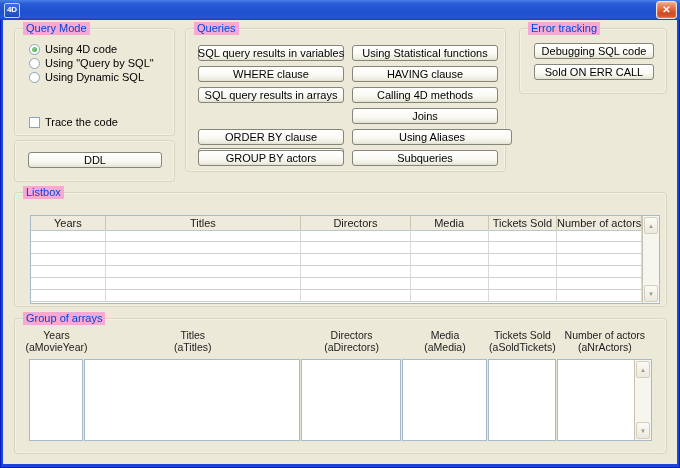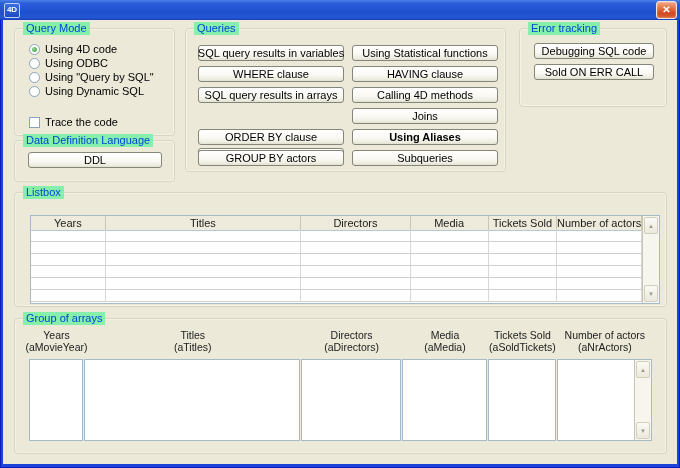--- a/index.html
+++ b/index.html
@@ -31,21 +31,21 @@
   
   .client{
     position:absolute;left:3px;right:3px;top:20px;bottom:4px;
     background:#ece9d8;
   }
   .groupbox{
     position:absolute;border:1px solid #d8d5c0;border-radius:4px;
     box-shadow:inset 0 0 0 1px rgba(255,255,255,.45);box-sizing:border-box;
   }
   .groupbox>.legend{
-    position:absolute;top:-7px;left:8px;background:#86efac;padding:0 3px;
+    position:absolute;top:-7px;left:8px;background:#f9a8d4;padding:0 3px;
     color:#0046d5;font-size:11px;white-space:nowrap;line-height:13px;
   }
   
   .opt-row{display:flex;align-items:center;height:14px;margin:0 0 0 14px;}
   .radio{
     width:11px;height:11px;border-radius:50%;border:1px solid #88a4bc;background:#fff;
     box-sizing:border-box;margin-right:5px;position:relative;flex:0 0 auto;
   }
   .radio.sel::after{
     content:"";position:absolute;left:2px;top:2px;width:5px;height:5px;border-radius:50%;
@@ -114,63 +114,58 @@
 
   <div class="groupbox" style="left:11px;top:8px;width:161px;height:108px;">
     <span class="legend">Query Mode</span>
     <div id="radio-list" style="position:absolute;left:0;top:13px;right:0;">
         <div class="opt-row" style="height: 14px;">
           <span class="radio sel"></span>
           <span class="opt-label">Using 4D code</span>
         </div>
         <div class="opt-row" style="height: 14px;">
           <span class="radio"></span>
-          <span class="opt-label">Using ODBC</span>
-        </div>
-        <div class="opt-row" style="height: 14px;">
-          <span class="radio"></span>
           <span class="opt-label">Using "Query by SQL"</span>
         </div>
         <div class="opt-row" style="height: 14px;">
           <span class="radio"></span>
           <span class="opt-label">Using Dynamic SQL</span>
         </div>
       </div>
     <div class="opt-row" id="trace-row" style="position:absolute;left:0;top:86px;right:0;">
       <span class="checkbox"></span>
       <span class="opt-label">Trace the code</span>
     </div>
   </div>
 
   <div class="groupbox" style="left:11px;top:120px;width:161px;height:42px;">
-    <span class="legend">Data Definition Language</span>
     <button class="xp-btn" style="left:13px;top:11px;width:134px;">DDL</button>
   </div>
 
   <div class="groupbox" style="left:182px;top:8px;width:321px;height:144px;">
     <span class="legend">Queries</span>
     <div id="queries-left">
         <button class="xp-btn" style="left: 12px; top: 16px; width: 146px;">SQL query results in variables</button>
         <button class="xp-btn" style="left: 12px; top: 37px; width: 146px;">WHERE clause</button>
         <button class="xp-btn" style="left: 12px; top: 58px; width: 146px;">SQL query results in arrays</button>
         <button class="xp-btn" style="left: 12px; top: 79px; width: 146px; margin-top: 40px;">Using CAST</button>
         <button class="xp-btn" style="left: 12px; top: 100px; width: 146px;">ORDER BY clause</button>
         <button class="xp-btn" style="left: 12px; top: 121px; width: 146px;">GROUP BY actors</button>
       </div>
     <div id="queries-right">
         <button class="xp-btn" style="left: 166px; top: 16px; width: 146px;">Using Statistical functions</button>
         <button class="xp-btn" style="left: 166px; top: 37px; width: 146px;">HAVING clause</button>
         <button class="xp-btn" style="left: 166px; top: 58px; width: 146px;">Calling 4D methods</button>
         <button class="xp-btn" style="left: 166px; top: 79px; width: 146px;">Joins</button>
-        <button class="xp-btn" style="left: 166px; top: 100px; width: 146px; font-weight: bold;">Using Aliases</button>
+        <button class="xp-btn" style="left: 166px; top: 100px; width: 160px;">Using Aliases</button>
         <button class="xp-btn" style="left: 166px; top: 121px; width: 146px;">Subqueries</button>
       </div>
   </div>
 
-  <div class="groupbox" style="left:516px;top:8px;width:148px;height:79px;">
+  <div class="groupbox" style="left:516px;top:8px;width:148px;height:66px;">
     <span class="legend">Error tracking</span>
     <div id="error-buttons">
         <button class="xp-btn" style="left: 14px; top: 14px; width: 120px;">Debugging SQL code</button>
         <button class="xp-btn" style="left: 14px; top: 35px; width: 120px;">Sold ON ERR CALL</button>
       </div>
   </div>
 
 
   <div class="groupbox" style="left:11px;top:172px;width:653px;height:115px;">
     <span class="legend">Listbox</span>

